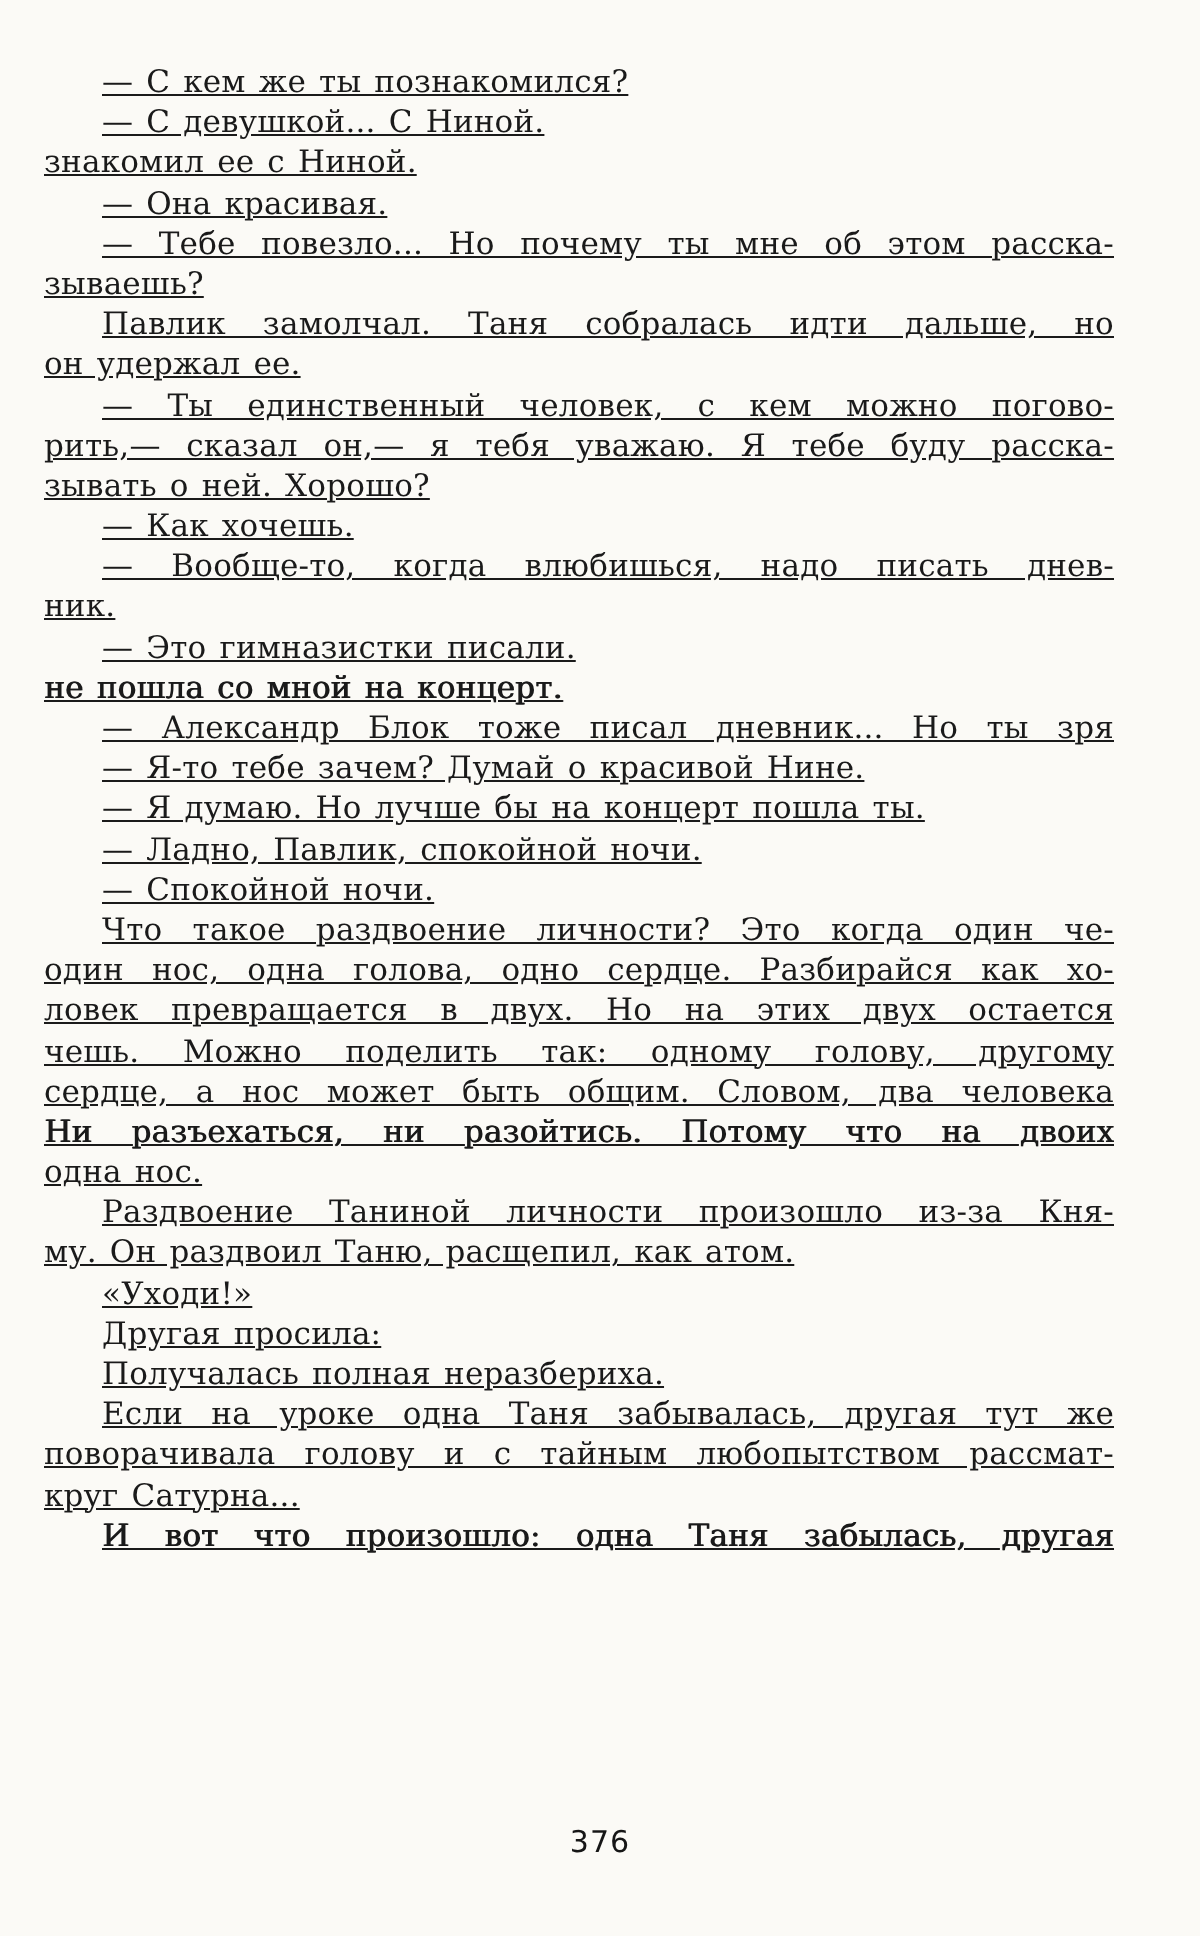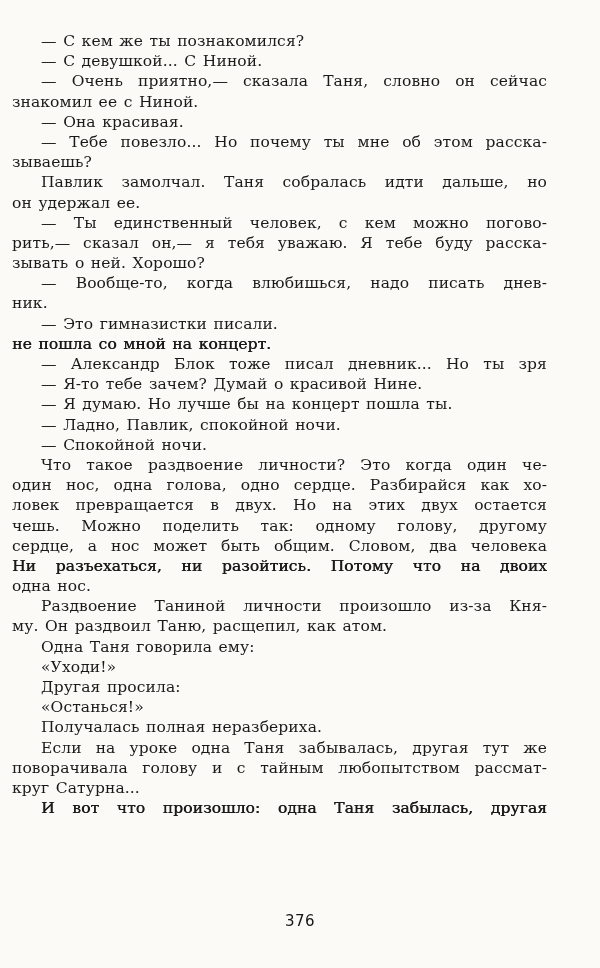--- a/index.html
+++ b/index.html
@@ -8,23 +8,24 @@
     width: 600px;
     height: 968px;
     background: #fbfaf6;
     color: #1a1a1a;
     font-family: "DejaVu Serif", "Liberation Serif", serif;
     overflow: hidden;
     box-sizing: border-box;
   }
   .text-block {
     position: absolute;
-    left: 12px;
+    left: 22px;
     top: 31px;
     width: 535px;
+    text-decoration: underline;
   }
   .line {
     font-size: 15.5px;
     line-height: 20.2px;
     height: 20.2px;
     letter-spacing: 0.1px;
     word-spacing: 1.5px;
     text-align: left;
     overflow: hidden;
   }
@@ -46,52 +47,50 @@
     color: #161616;
   }
 </style>
 </head>
 <body>
 
 <div class="page" style="background: rgb(251, 250, 246); color: rgb(26, 26, 26);">
   <div class="text-block">
       <div class="line ind">— С кем же ты познакомился?</div>
       <div class="line ind">— С девушкой... С Ниной.</div>
-      <div class="line ind just">— Очень приятно,— сказала Таня, словно он сейчас</div>
       <div class="line">знакомил ее с Ниной.</div>
       <div class="line ind">— Она красивая.</div>
       <div class="line ind just">— Тебе повезло... Но почему ты мне об этом расска-</div>
       <div class="line">зываешь?</div>
       <div class="line ind just">Павлик замолчал. Таня собралась идти дальше, но</div>
       <div class="line">он удержал ее.</div>
       <div class="line ind just">— Ты единственный человек, с кем можно погово-</div>
       <div class="line just">рить,— сказал он,— я тебя уважаю. Я тебе буду расска-</div>
       <div class="line">зывать о ней. Хорошо?</div>
+      <div class="line ind">— Как хочешь.</div>
       <div class="line ind just">— Вообще-то, когда влюбишься, надо писать днев-</div>
       <div class="line">ник.</div>
       <div class="line ind">— Это гимназистки писали.</div>
       <div class="line heavy">не пошла со мной на концерт.</div>
       <div class="line ind just">— Александр Блок тоже писал дневник... Но ты зря</div>
       <div class="line ind">— Я-то тебе зачем? Думай о красивой Нине.</div>
       <div class="line ind">— Я думаю. Но лучше бы на концерт пошла ты.</div>
       <div class="line ind">— Ладно, Павлик, спокойной ночи.</div>
       <div class="line ind">— Спокойной ночи.</div>
       <div class="line ind just">Что такое раздвоение личности? Это когда один че-</div>
       <div class="line just">один нос, одна голова, одно сердце. Разбирайся как хо-</div>
       <div class="line just">ловек превращается в двух. Но на этих двух остается</div>
       <div class="line just">чешь. Можно поделить так: одному голову, другому</div>
       <div class="line just">сердце, а нос может быть общим. Словом, два человека</div>
       <div class="line just heavy">Ни разъехаться, ни разойтись. Потому что на двоих</div>
       <div class="line">одна нос.</div>
       <div class="line ind just">Раздвоение Таниной личности произошло из-за Кня-</div>
       <div class="line">му. Он раздвоил Таню, расщепил, как атом.</div>
-      <div class="line ind">Одна Таня говорила ему:</div>
       <div class="line ind">«Уходи!»</div>
       <div class="line ind">Другая просила:</div>
-      <div class="line ind">«Останься!»</div>
       <div class="line ind">Получалась полная неразбериха.</div>
       <div class="line ind just">Если на уроке одна Таня забывалась, другая тут же</div>
       <div class="line just">поворачивала голову и с тайным любопытством рассмат-</div>
       <div class="line">круг Сатурна...</div>
       <div class="line ind just heavy">И вот что произошло: одна Таня забылась, другая</div>
     </div>
   <div class="page-number">376</div>
 </div>
 
 </body></html>

